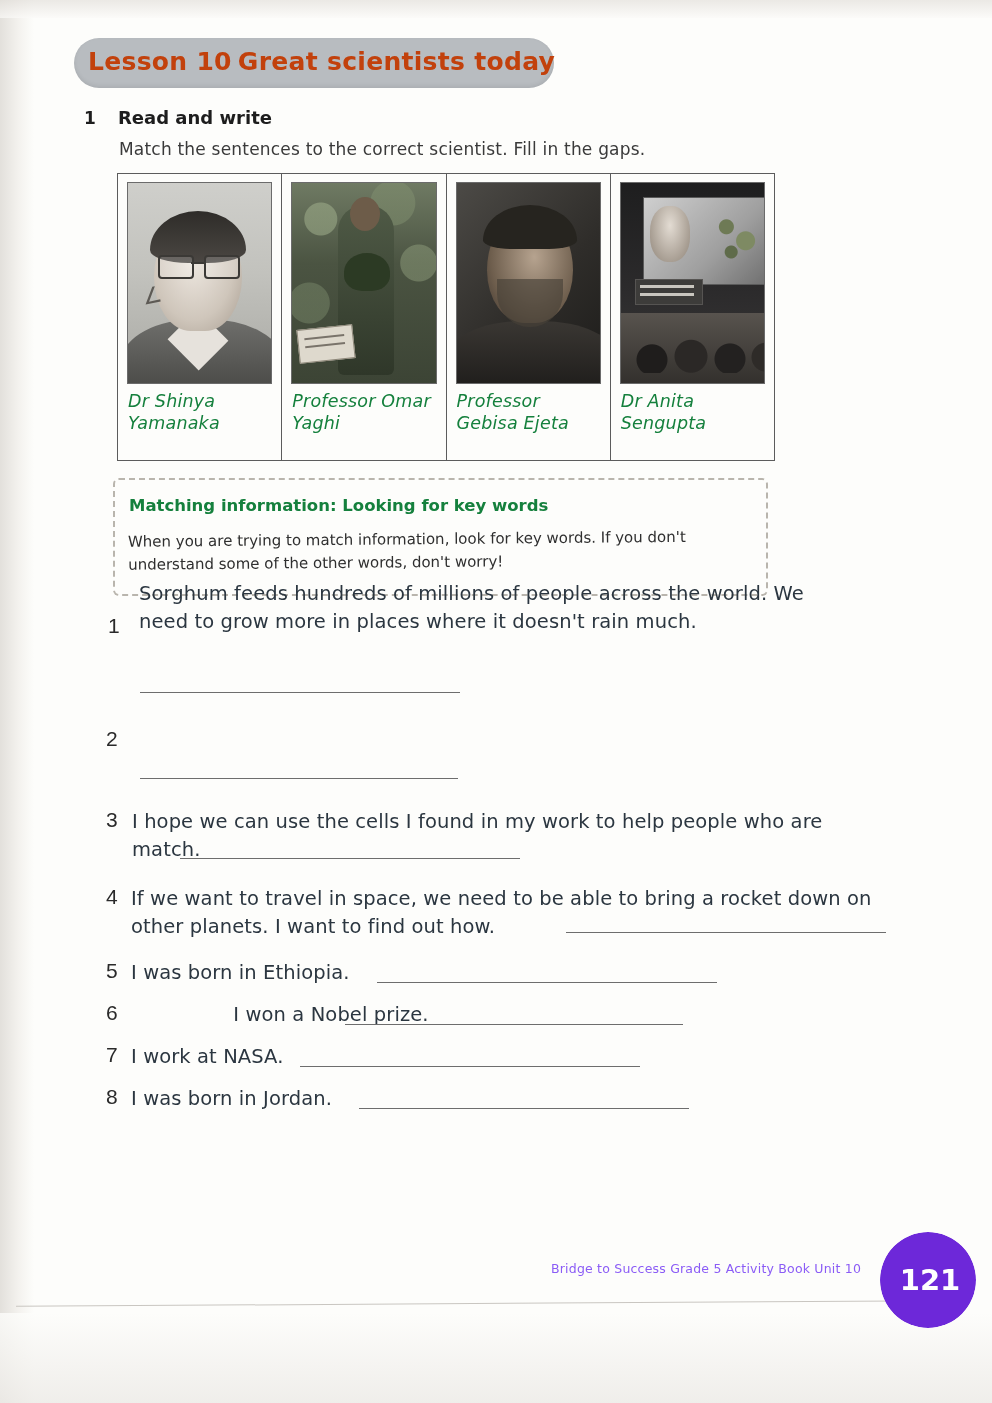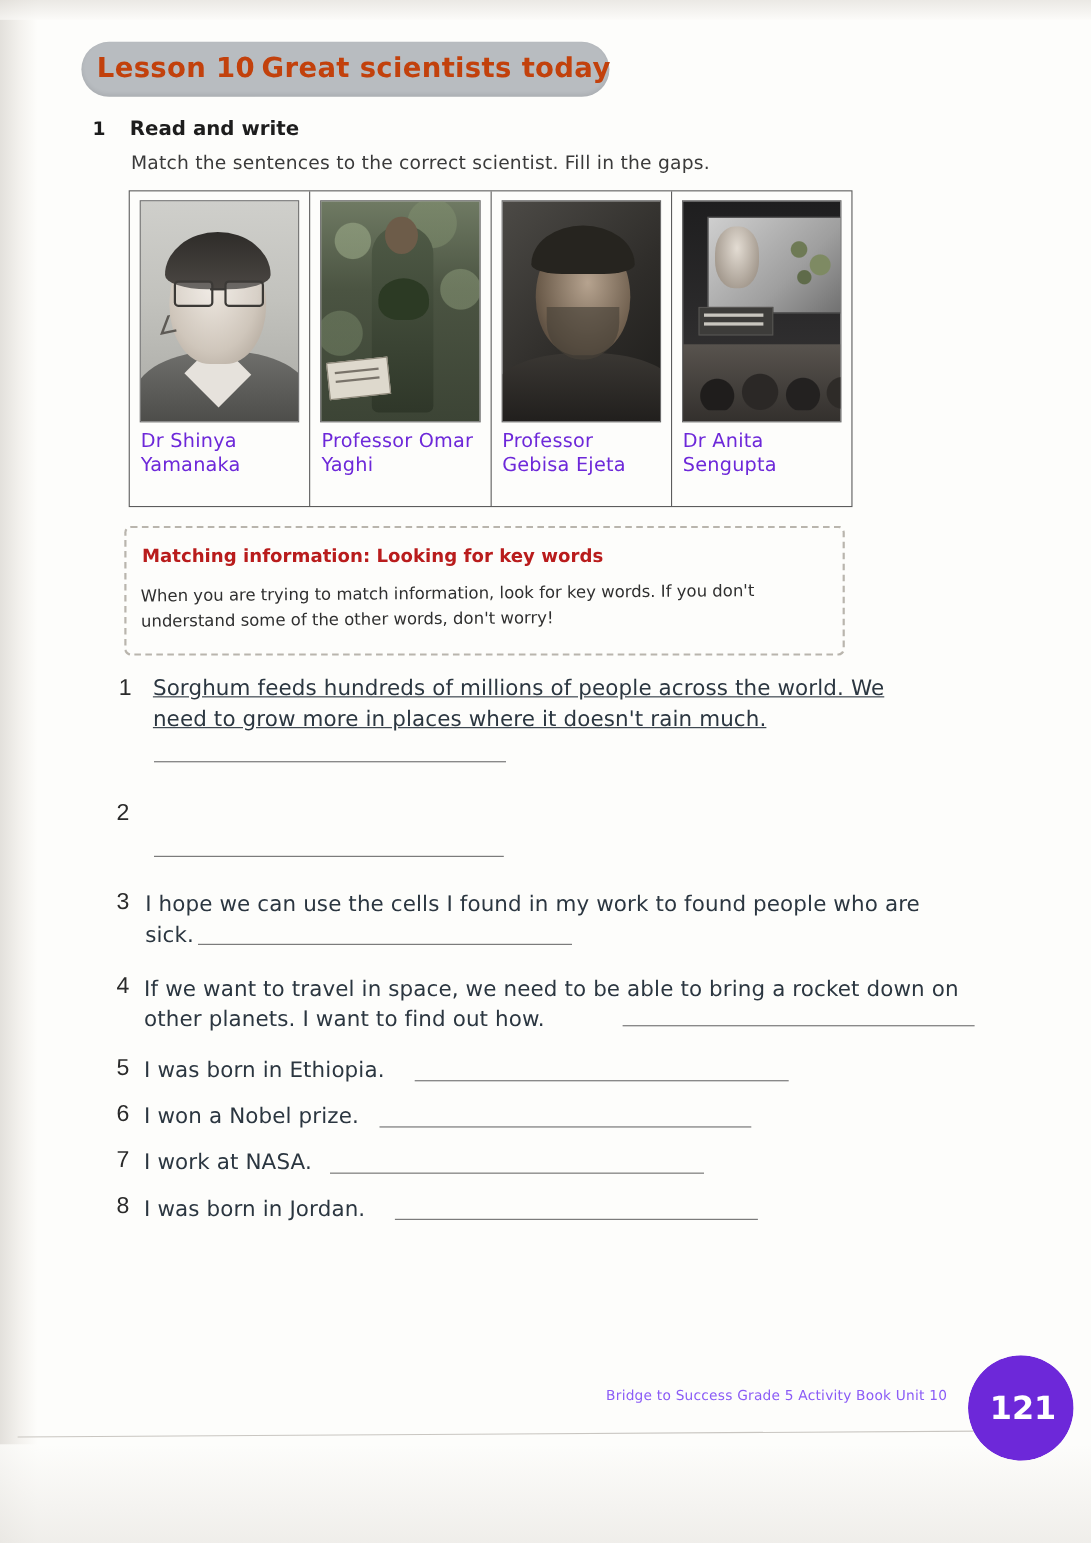--- a/index.html
+++ b/index.html
@@ -122,22 +122,23 @@
     overflow: hidden;
     position: relative;
     background: #8d8d8d;
   }
   .photo-name {
     margin-top: 6px;
     padding: 0 10px;
     font-family: "Liberation Serif", serif;
     font-size: 19px;
     line-height: 1.28;
-    color: #6d28d9;
+    color: #15803d;
     letter-spacing: .2px;
+    font-style: italic;
   }
   .photo-cell .photo-name { font-family: "DejaVu Sans", sans-serif; font-size: 17.5px; }
 
   
   .p1 { background: linear-gradient(to bottom,#cfcfcb 0%, #c2c2bd 45%, #a9a9a4 100%); }
   .p1 .head {
     position: absolute; left: 26px; top: 36px; width: 88px; height: 112px;
     background: radial-gradient(ellipse at 45% 35%, #efe9e2 0%, #cfc6bb 60%, #a79c90 100%);
     border-radius: 46% 46% 42% 42% / 52% 52% 48% 48%;
   }
@@ -273,21 +274,21 @@
     border: 2px dashed #b9b5ad;
     border-radius: 6px;
     box-sizing: border-box;
   }
   .strategy-title {
     position: absolute;
     left: 129px; top: 496px;
     font-family: "DejaVu Sans", sans-serif;
     font-size: 16.5px;
     font-weight: bold;
-    color: #b91c1c;
+    color: #15803d;
   }
   .strategy-body {
     position: absolute;
     left: 128px; top: 528px;
     width: 620px;
     font-family: "DejaVu Sans", sans-serif;
     font-size: 15px;
     line-height: 1.55;
     color: #2f2f2f;
     transform: rotate(-0.5deg);
@@ -414,40 +415,40 @@
       </div>
       <div class="photo-name">Dr Anita Sengupta</div>
     </div>
   </div>
 
   <div class="strategy-box"></div>
   <div class="strategy-title">Matching information: Looking for key words</div>
   <div class="strategy-body">When you are trying to match information, look for key words. If you don't understand some of the other words, don't worry!</div>
 
   <div class="q-num" style="left:108px; top:614px;">1</div>
-  <div class="q-text" style="left:139px; top:612px; width:690px;text-decoration:underline;">Sorghum feeds hundreds of millions of people across the world. We need to grow more in places where it doesn't rain much.</div>
+  <div class="q-text" style="left:139px; top:580px; width:690px;">Sorghum feeds hundreds of millions of people across the world. We need to grow more in places where it doesn't rain much.</div>
   <div class="answer-line" style="left:140px; top:692px; width:320px;"></div>
 
   <div class="q-num" style="left:106px; top:727px;">2</div>
   <div class="answer-line" style="left:140px; top:778px; width:318px;"></div>
 
   <div class="q-num" style="left:106px; top:808px;">3</div>
-  <div class="q-text" style="left:132px; top:808px; width:740px;">I hope we can use the cells I found in my work to found people who are sick.</div>
+  <div class="q-text" style="left:132px; top:808px; width:740px;">I hope we can use the cells I found in my work to help people who are match.</div>
   <div class="answer-line" style="left:180px; top:858px; width:340px;"></div>
 
   <div class="q-num" style="left:106px; top:885px;">4</div>
   <div class="q-text" style="left:131px; top:885px; width:760px;">If we want to travel in space, we need to be able to bring a rocket down on other planets. I want to find out how.</div>
   <div class="answer-line" style="left:566px; top:932px; width:320px;"></div>
 
   <div class="q-num" style="left:106px; top:959px;">5</div>
   <div class="q-text" style="left:131px; top:959px; width:400px;">I was born in Ethiopia.</div>
   <div class="answer-line" style="left:377px; top:982px; width:340px;"></div>
 
   <div class="q-num" style="left:106px; top:1001px;">6</div>
-  <div class="q-text" style="left:131px; top:1001px; width:400px;">I won a Nobel prize.</div>
+  <div class="q-text" style="left:131px; top:1001px; width:400px;text-align:center;">I won a Nobel prize.</div>
   <div class="answer-line" style="left:345px; top:1024px; width:338px;"></div>
 
   <div class="q-num" style="left:106px; top:1043px;">7</div>
   <div class="q-text" style="left:131px; top:1043px; width:400px;">I work at NASA.</div>
   <div class="answer-line" style="left:300px; top:1066px; width:340px;"></div>
 
   <div class="q-num" style="left:106px; top:1085px;">8</div>
   <div class="q-text" style="left:131px; top:1085px; width:400px;">I was born in Jordan.</div>
   <div class="answer-line" style="left:359px; top:1108px; width:330px;"></div>
 

